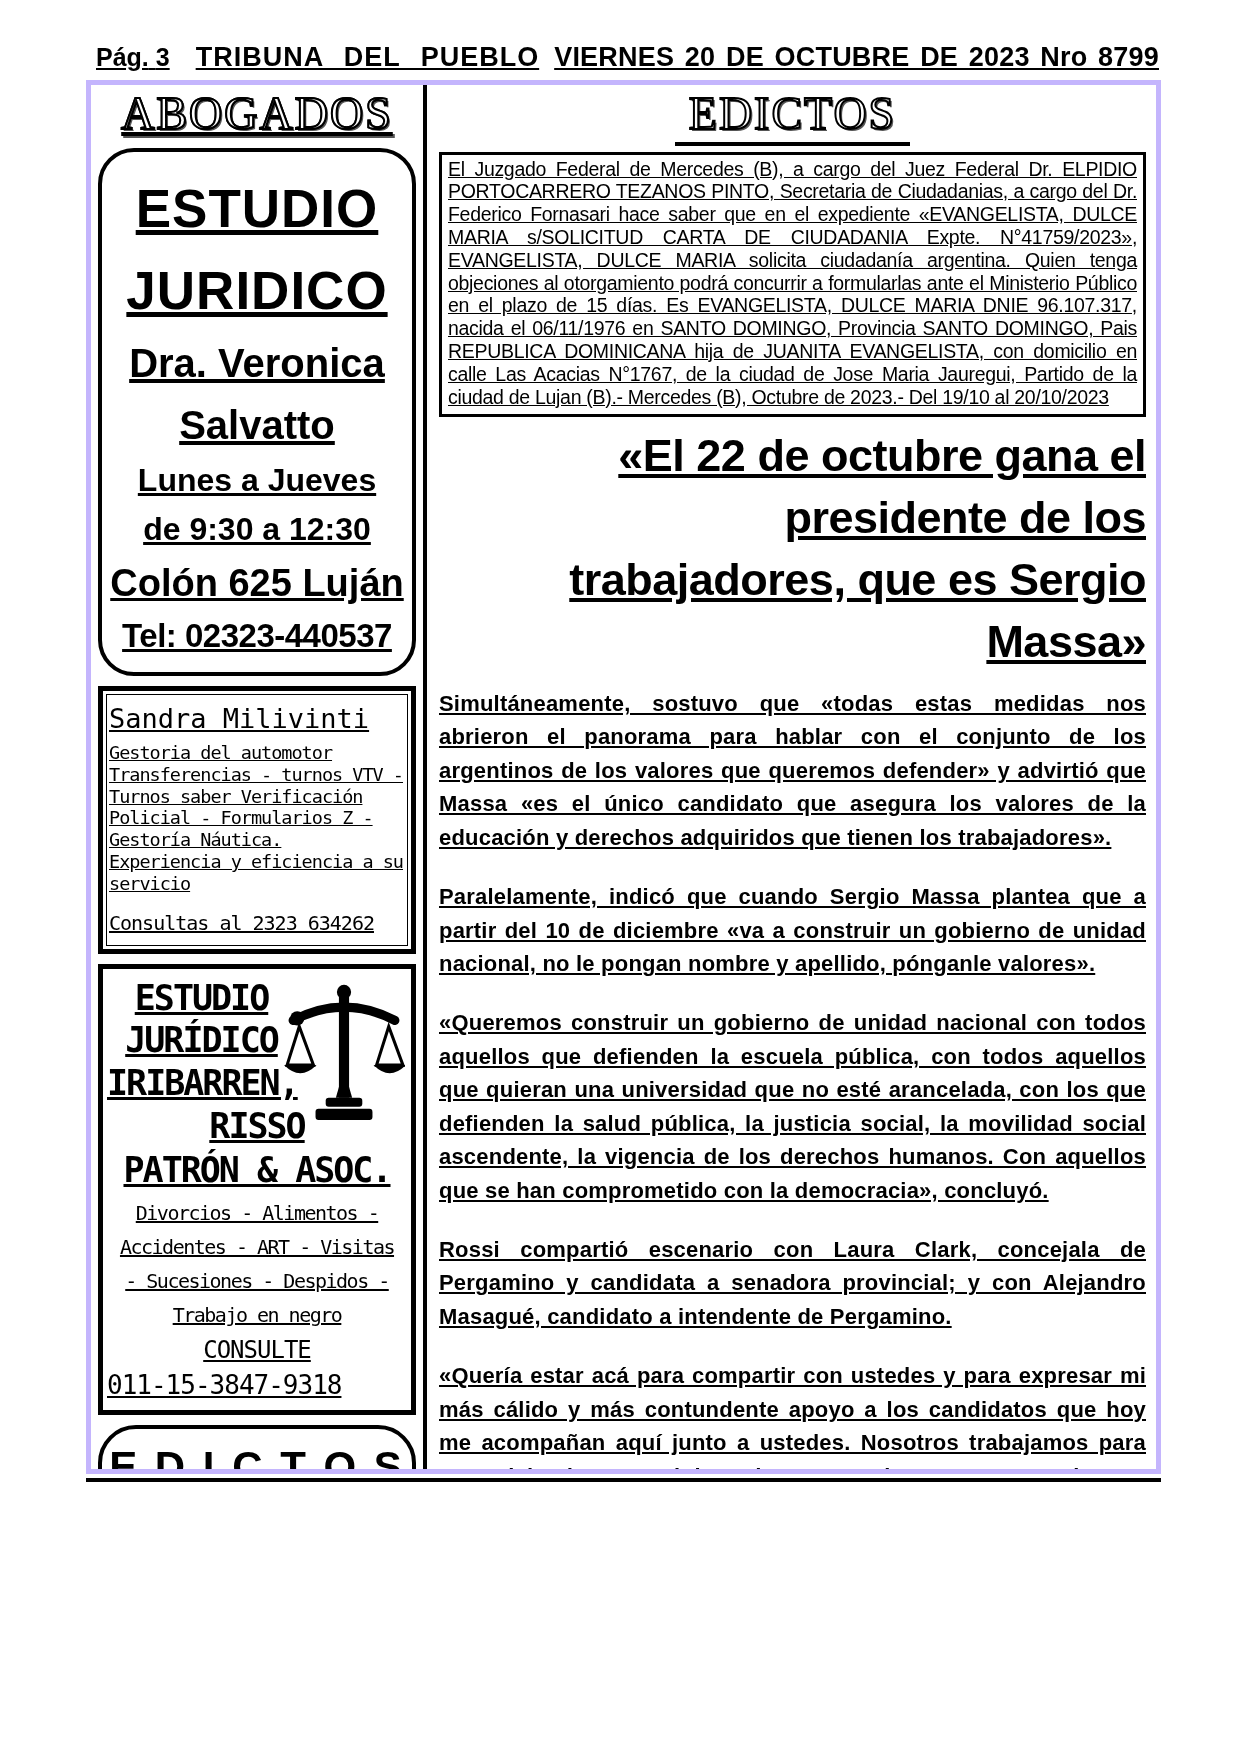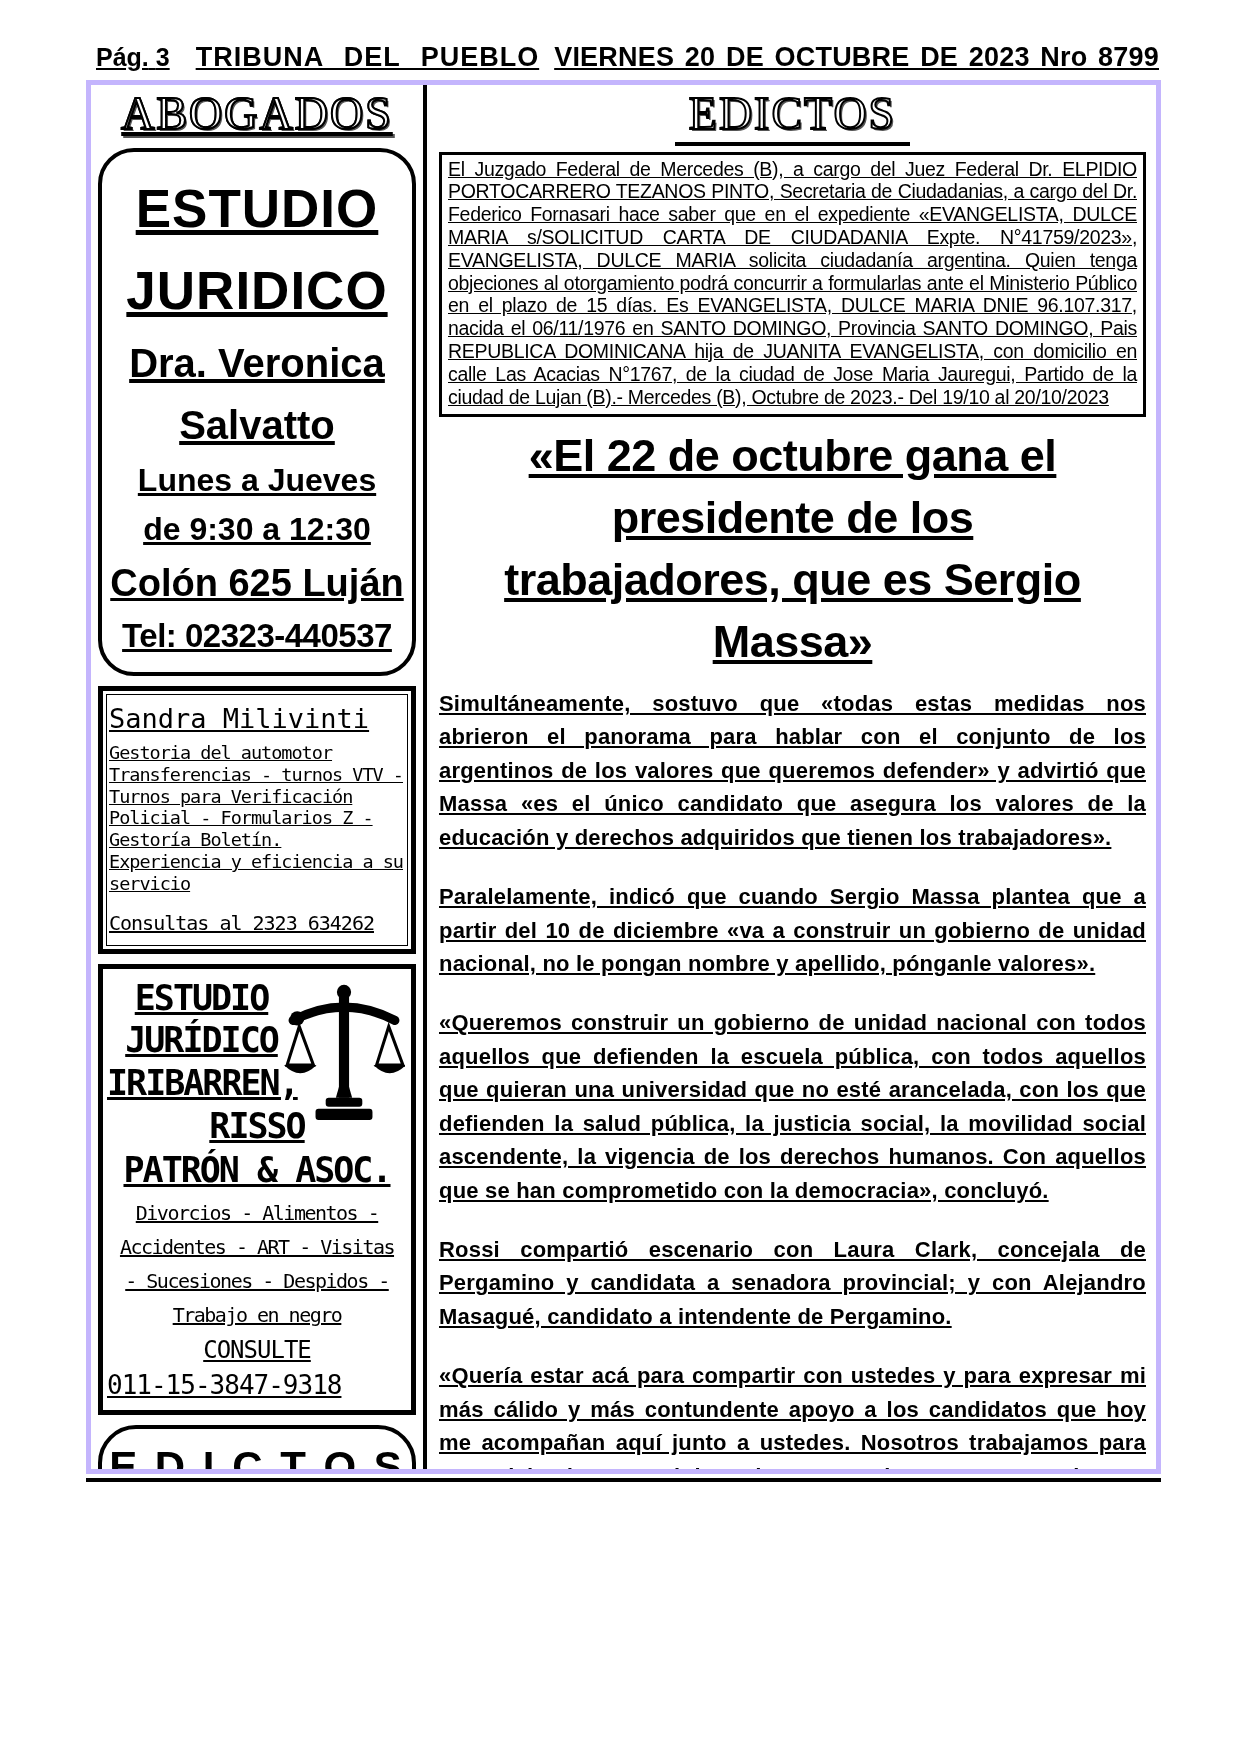--- a/index.html
+++ b/index.html
@@ -59,21 +59,21 @@
   .b4-title{font-weight:900;font-size:42px;letter-spacing:3px;margin-bottom:6px;}
   .b4-body{font-weight:bold;font-size:36px;line-height:1.52;letter-spacing:-0.5px;padding:0 2px;}
 
   
   .col-right{flex:1;box-sizing:border-box;padding:4px 10px 14px 12px;display:flex;
              flex-direction:column;overflow:hidden;}
   .r-title-wrap{text-align:center;}
   .r-title{display:inline-block;border-bottom:4px solid #000;padding:0 14px 2px;text-align:right;}
   .edicto-box{border:3px solid #000;margin-top:6px;padding:3px 6px 5px;
               font-size:19.5px;line-height:1.17;text-align:justify;letter-spacing:-0.3px;}
-  .headline{text-align:center;font-weight:bold;font-size:45px;line-height:1.38;
+  .headline{text-align:right;font-weight:bold;font-size:45px;line-height:1.38;
             margin-top:8px;letter-spacing:-0.5px;}
   .article{margin-top:14px;}
   .article p{font-weight:bold;font-size:22px;line-height:1.52;text-align:justify;
              margin:0 0 26px;letter-spacing:0.2px;}
   .site{margin-top:auto;text-align:center;font-family:"Liberation Mono",monospace;
         font-weight:bold;font-size:45px;letter-spacing:-3px;white-space:nowrap;}
 </style>
 </head>
 <body>
 
@@ -101,23 +101,23 @@
         <div class="b1-l3">de 9:30 a 12:30</div>
         <div class="b1-l4">Colón 625 Luján</div>
         <div class="b1-l5">Tel: 02323-440537</div>
       </div>
 
       <div class="box2">
         <div class="box2-inner">
           <div class="b2-title">Sandra Milivinti</div>
           <div class="b2-line">Gestoria del automotor</div>
           <div class="b2-line">Transferencias - turnos VTV -</div>
-          <div class="b2-line">Turnos para Verificación</div>
+          <div class="b2-line">Turnos saber Verificación</div>
           <div class="b2-line">Policial - Formularios Z -</div>
-          <div class="b2-line">Gestoría Boletín.</div>
+          <div class="b2-line">Gestoría Náutica.</div>
           <div class="b2-line">Experiencia y eficiencia a su</div>
           <div class="b2-line">servicio</div>
           <div class="b2-phone">Consultas al 2323 634262</div>
         </div>
       </div>
 
       <div class="box3">
         <svg class="b3-icon" viewBox="0 0 120 150" aria-hidden="true">
           <circle cx="60" cy="10" r="7" fill="#000"></circle>
           <rect x="55" y="14" width="10" height="100" fill="#000"></rect>

